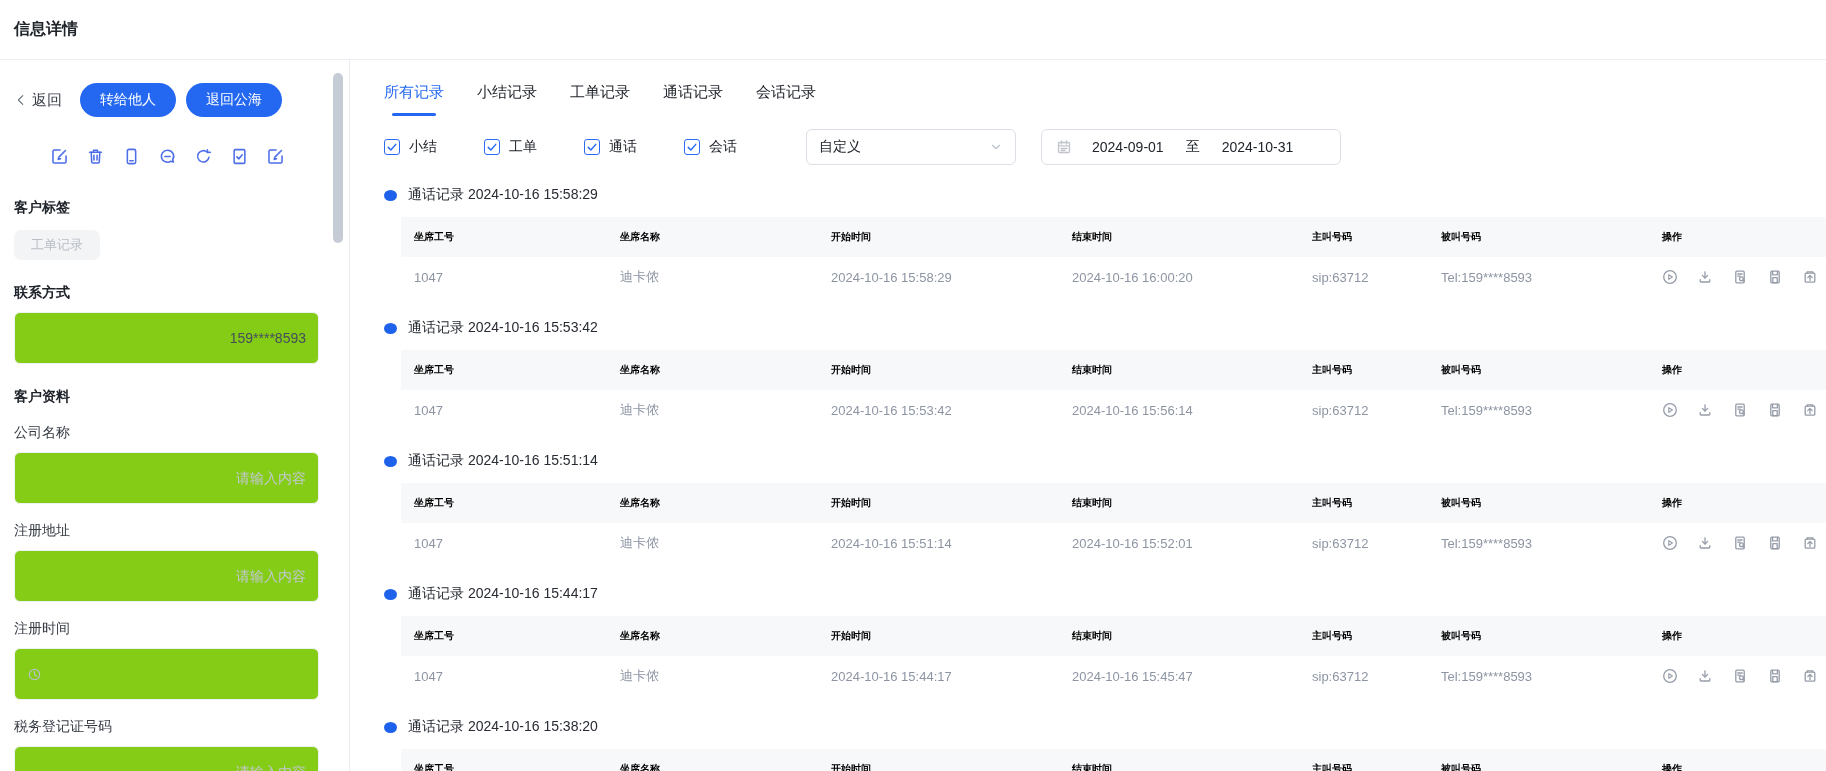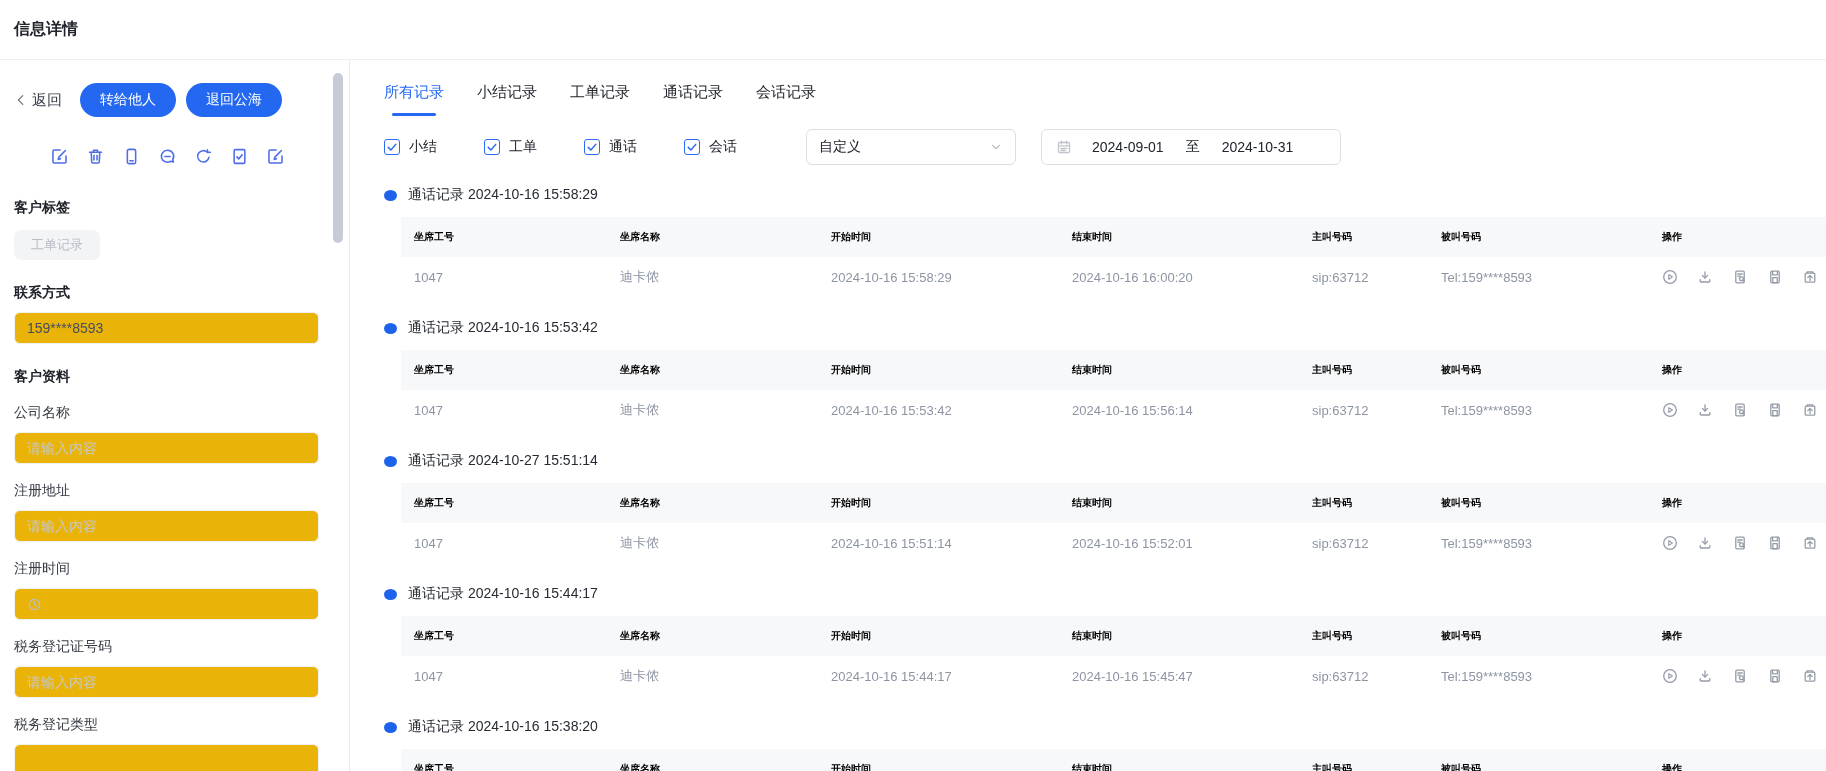--- a/index.html
+++ b/index.html
@@ -27,23 +27,23 @@
     background:#2468f2; color:#fff; font-size:14px; cursor:pointer;
     font-family:inherit; white-space:nowrap; }
   .btn + .btn { margin-left:10px; }
   .icon-row { margin-top:30px; display:flex; align-items:center; gap:17px; padding-left:36px; }
   .icon-row svg { width:19px; height:19px; stroke:#4d6ee8; cursor:pointer; }
   .sec-title { font-size:14px; font-weight:700; color:#20242b; }
   .t-tags { margin-top:33px; }
   .tag-add { margin-top:13px; height:30px; padding:0 17px; border:none; border-radius:7px;
     background:#f3f4f6; color:#b8bdc6; font-size:13px; font-family:inherit; cursor:pointer; }
   .t-contact { margin-top:24px; }
-  .f-input, .f-box { margin-top:10px; width:100%; height:32px; background:#eab308;
+  .f-input, .f-box { margin-top:10px; width:100%; height:52px; background:#84cc16;
     border:1px solid #eff1f4; border-radius:6px; padding:0 12px; font-size:14px;
-    color:#474e5b; font-family:inherit; display:block; }
+    color:#474e5b; font-family:inherit; display:block;text-align:right; }
   .f-input::placeholder { color:#c3c8d1; }
   .t-profile { margin-top:24px; }
   .f-label { display:block; margin-top:18px; font-size:14px; color:#363b44; }
   .f-box { display:flex; align-items:center; justify-content:space-between; cursor:pointer; }
   .f-box svg { width:15px; height:15px; stroke:#b9c0ca; }
 
   
   .main { flex:1; padding-left:34px; overflow:hidden; }
   .tabs { display:flex; gap:33px; padding-top:23px; }
   .tab { font-size:15px; font-weight:500; color:#20242b; padding-bottom:14px;
@@ -395,21 +395,21 @@
                     </svg>
                   </div>
                 </div>
       </div>
     </div>
   </div>
 
   <div class="record">
     <div class="rec-head">
       <span class="dot"></span>
-      <span class="rec-title">通话记录 2024-10-27 15:51:14</span>
+      <span class="rec-title">通话记录 2024-10-16 15:51:14</span>
     </div>
     <div class="rec-body">
       <div class="vline"></div>
       <div class="rtable">
         <div class="trow thead">
                   <div class="cell c1">坐席工号</div>
                   <div class="cell c2">坐席名称</div>
                   <div class="cell c3">开始时间</div>
                   <div class="cell c4">结束时间</div>
                   <div class="cell c5">主叫号码</div>

